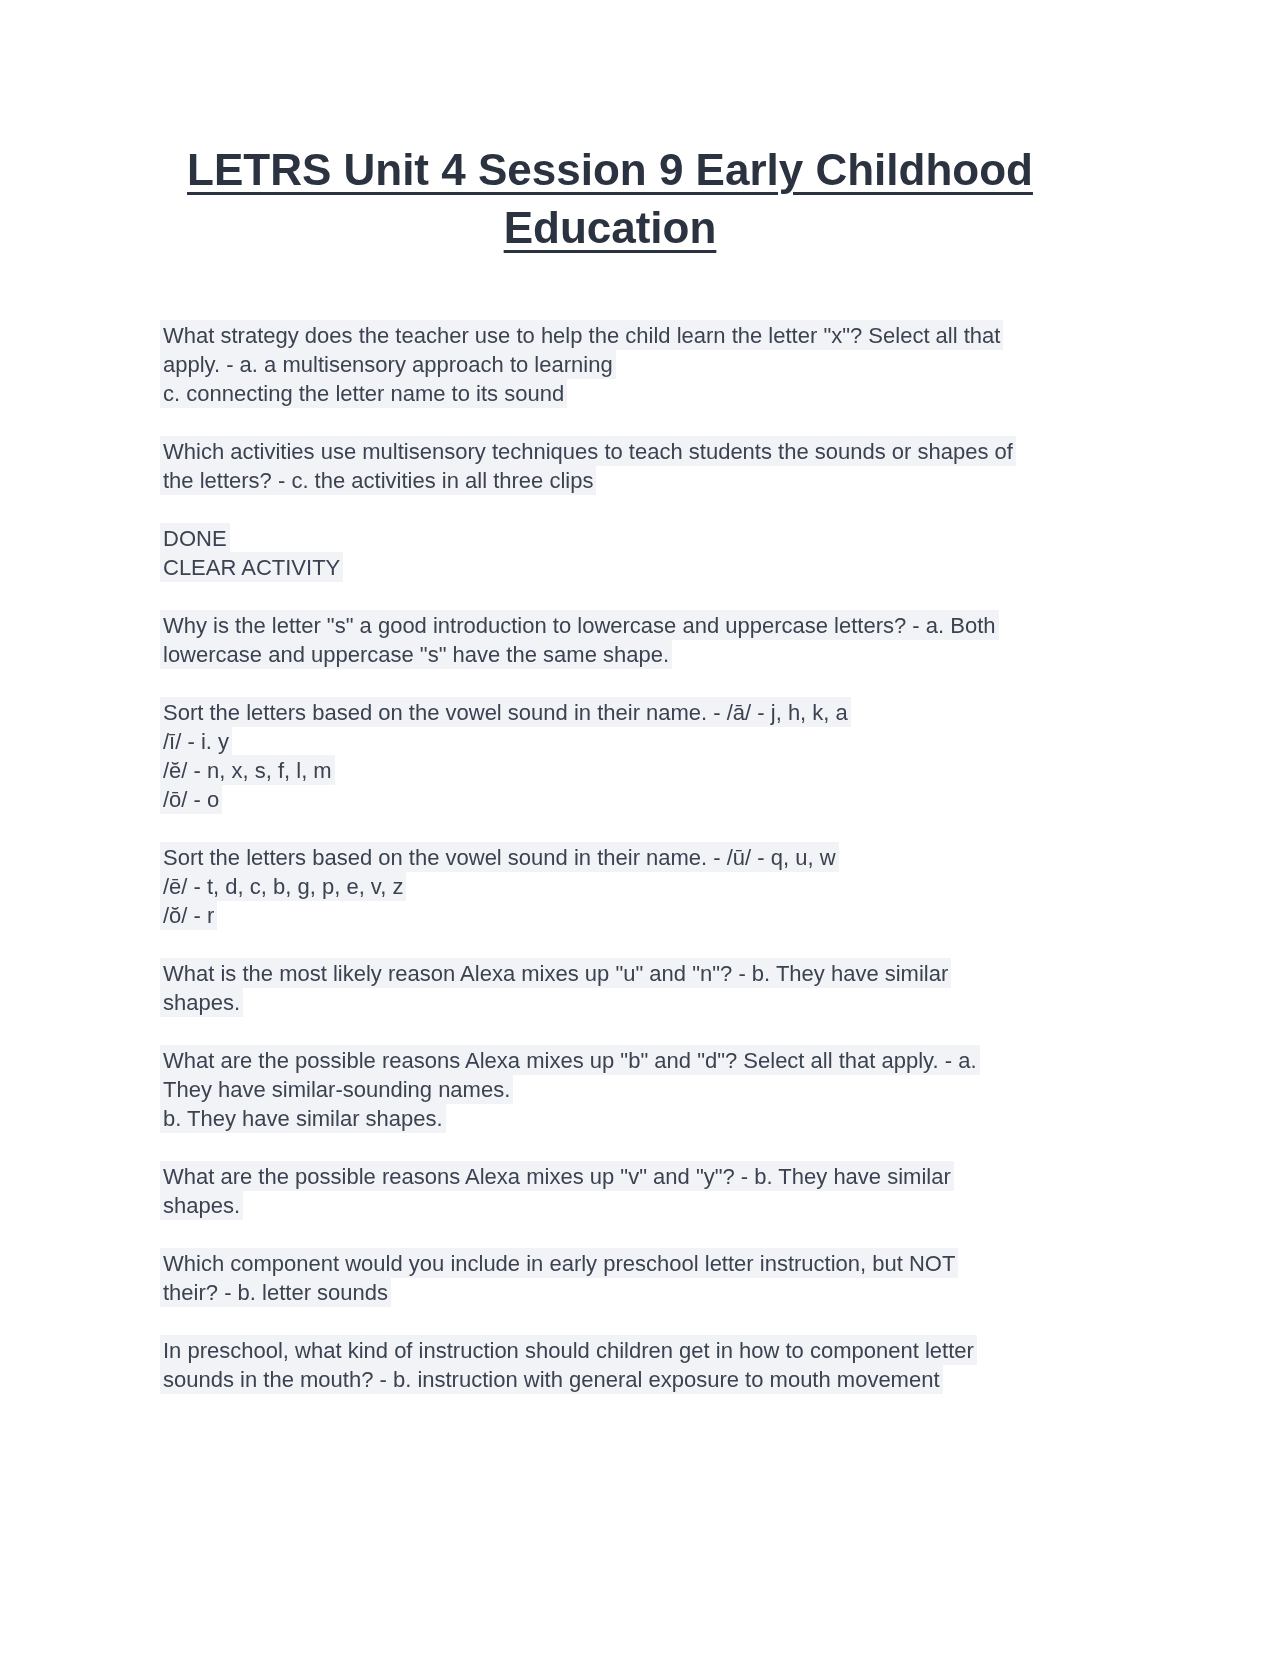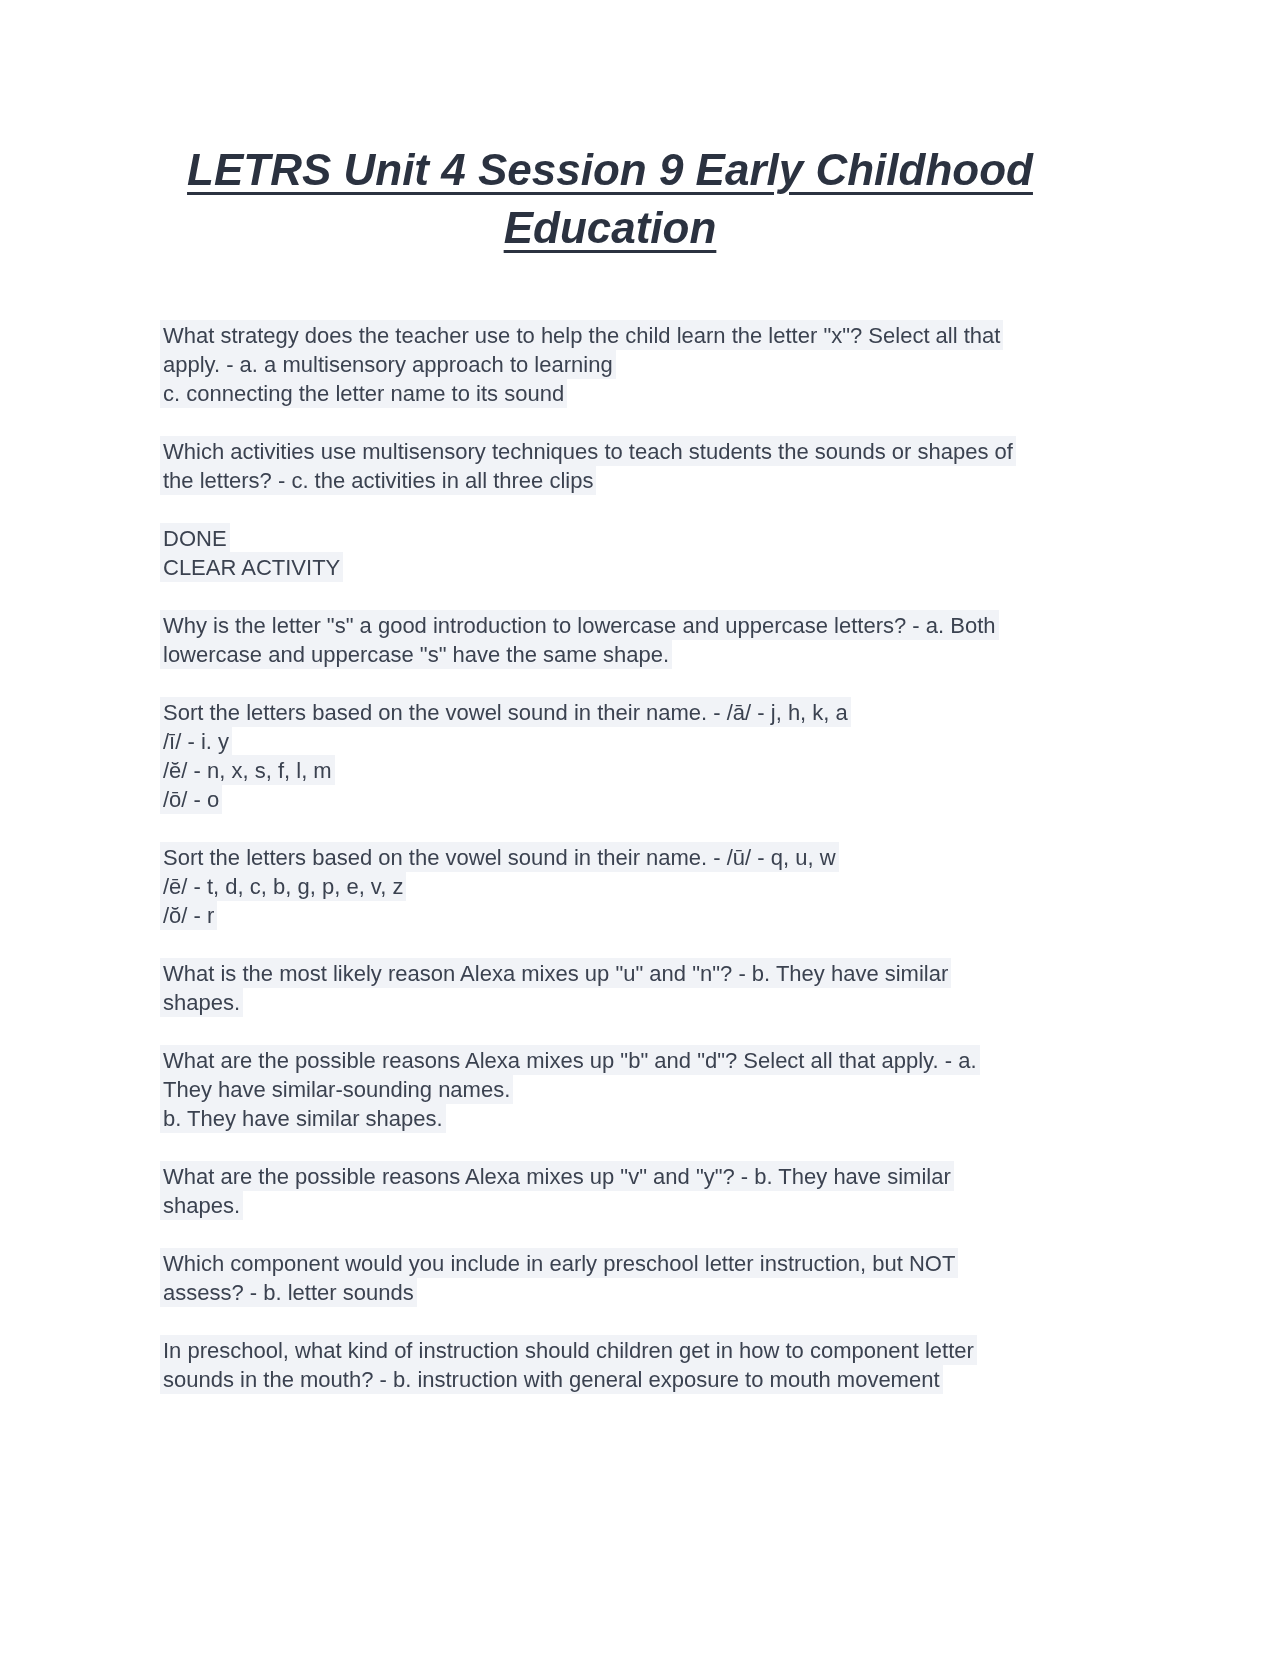--- a/index.html
+++ b/index.html
@@ -21,21 +21,20 @@
     overflow: hidden;
   }
   main {
     width: 1280px;
     height: 1656px;
     padding: 141px 118px 0 144px;
   }
   h1 {
     margin: 0 86px 63px 0;
     color: var(--title-text);
-    font-style: italic;
     font-weight: bold;
     font-size: 44px;
     line-height: 58px;
     text-align: center;
     text-decoration: underline;
     text-decoration-thickness: 3px;
     text-underline-offset: 7px;
   }
   section {
     font-size: 22px;
@@ -58,16 +57,16 @@
   <section>
       <p class="qa"><span class="hl">What strategy does the teacher use to help the child learn the letter "x"? Select all that</span><br><span class="hl">apply. - a. a multisensory approach to learning</span><br><span class="hl">c. connecting the letter name to its sound</span></p>
       <p class="qa"><span class="hl">Which activities use multisensory techniques to teach students the sounds or shapes of</span><br><span class="hl">the letters? - c. the activities in all three clips</span></p>
       <p class="qa"><span class="hl">DONE</span><br><span class="hl">CLEAR ACTIVITY</span></p>
       <p class="qa"><span class="hl">Why is the letter "s" a good introduction to lowercase and uppercase letters? - a. Both</span><br><span class="hl">lowercase and uppercase "s" have the same shape.</span></p>
       <p class="qa"><span class="hl">Sort the letters based on the vowel sound in their name. - /ā/ - j, h, k, a</span><br><span class="hl">/ī/ - i. y</span><br><span class="hl">/ĕ/ - n, x, s, f, l, m</span><br><span class="hl">/ō/ - o</span></p>
       <p class="qa"><span class="hl">Sort the letters based on the vowel sound in their name. - /ū/ - q, u, w</span><br><span class="hl">/ē/ - t, d, c, b, g, p, e, v, z</span><br><span class="hl">/ŏ/ - r</span></p>
       <p class="qa"><span class="hl">What is the most likely reason Alexa mixes up "u" and "n"? - b. They have similar</span><br><span class="hl">shapes.</span></p>
       <p class="qa"><span class="hl">What are the possible reasons Alexa mixes up "b" and "d"? Select all that apply. - a.</span><br><span class="hl">They have similar-sounding names.</span><br><span class="hl">b. They have similar shapes.</span></p>
       <p class="qa"><span class="hl">What are the possible reasons Alexa mixes up "v" and "y"? - b. They have similar</span><br><span class="hl">shapes.</span></p>
-      <p class="qa"><span class="hl">Which component would you include in early preschool letter instruction, but NOT</span><br><span class="hl">assess? - b. letter sounds</span></p>
+      <p class="qa"><span class="hl">Which component would you include in early preschool letter instruction, but NOT</span><br><span class="hl">their? - b. letter sounds</span></p>
       <p class="qa"><span class="hl">In preschool, what kind of instruction should children get in how to component letter</span><br><span class="hl">sounds in the mouth? - b. instruction with general exposure to mouth movement</span></p>
     </section>
 </main>
 
 </body></html>

